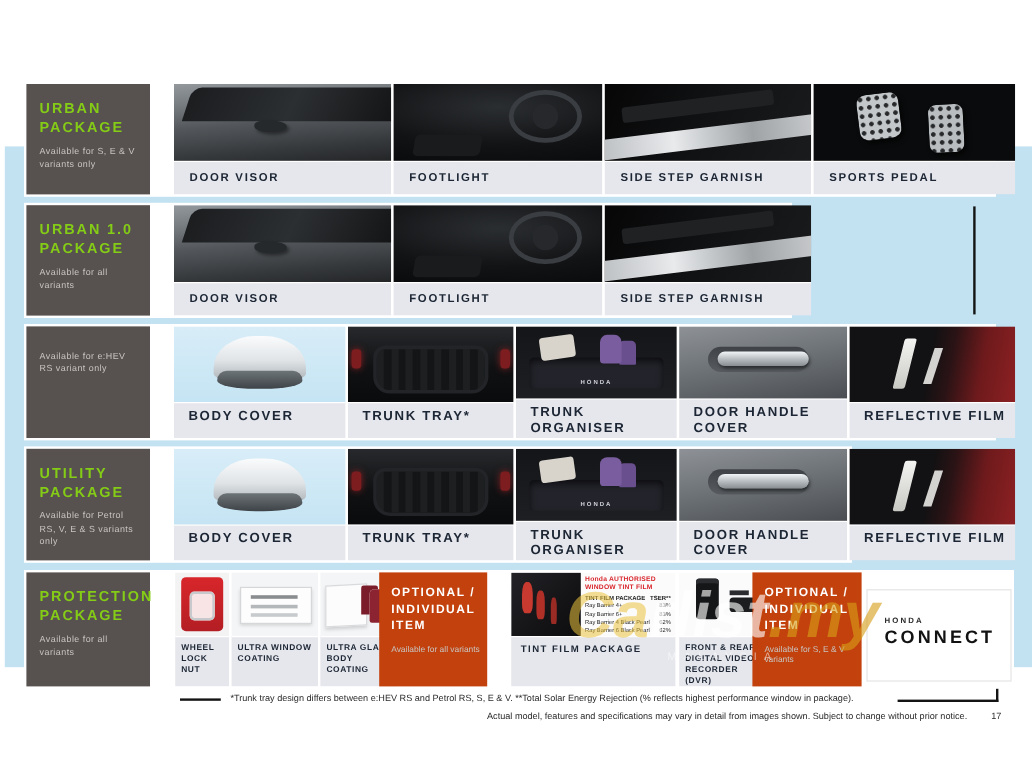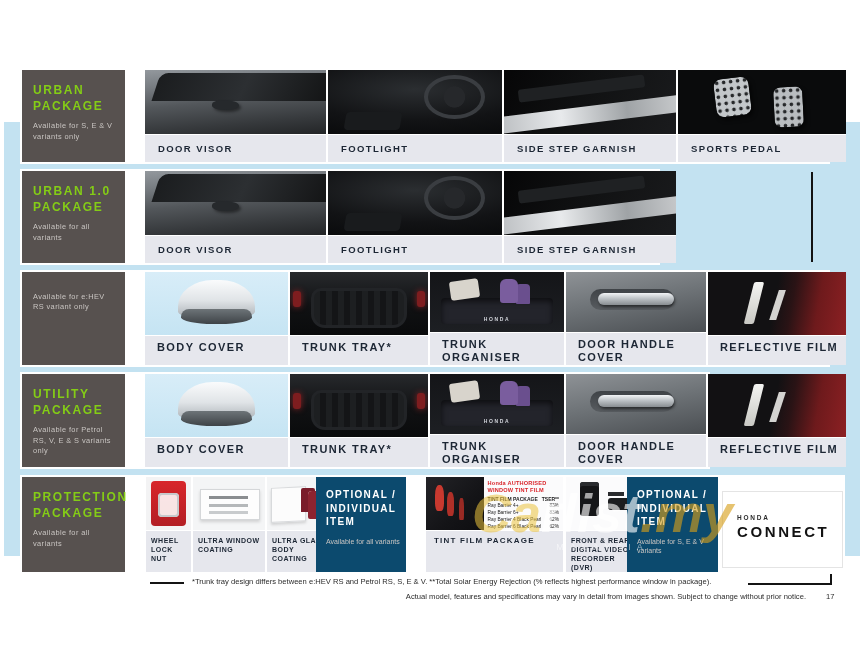--- a/index.html
+++ b/index.html
@@ -14,21 +14,21 @@
   .hdr-sub{margin-top:7px;font-size:7.4px;color:#c9c5c2;letter-spacing:.4px;line-height:1.4;width:84px;}
 
   .cell{position:absolute;top:2px;bottom:2px;display:flex;flex-direction:column;overflow:hidden;padding-left:18px;}
   .img{position:relative;flex:1;overflow:hidden;}
   .lbl{background:#e6e7ed;border-top:1px solid #ffffff;color:#1c2634;font-weight:bold;
        letter-spacing:1.4px;font-size:9.5px;line-height:1.25;box-sizing:border-box;}
   .lblA{flex:0 0 28px;padding:8px 4px 0 13px;}
   .lblB{flex:0 0 30px;padding:5px 4px 0 12px;font-size:11px;}
   .lblC{flex:0 0 42px;padding:5px 2px 0 5px;font-size:7px;letter-spacing:.5px;line-height:1.3;}
 
-  .optbox{position:absolute;top:2px;bottom:2px;background:#0c4a6e;padding:11px 3px 0 10px;box-sizing:border-box;}
+  .optbox{position:absolute;top:2px;bottom:2px;background:#c2410c;padding:11px 3px 0 10px;box-sizing:border-box;}
   .opt-title{font-size:10px;font-weight:bold;letter-spacing:1.3px;color:#ffffff;line-height:1.35;}
   .opt-sub{margin-top:8px;font-size:7px;color:#c9c5c2;line-height:1.4;width:76px;}
 
   
   .ph-doorvisor{background:linear-gradient(175deg,#93989d 0%,#787d82 22%,#53575b 48%,#36393c 78%,#232527 100%);}
   .ph-doorvisor::before{content:"";position:absolute;left:6%;right:-4%;top:5%;height:44%;
      background:linear-gradient(100deg,#1b1d1f 0%,#2c2f32 50%,#131415 100%);
      transform:skewX(-18deg);border-radius:8px 2px 0 0;}
   .ph-doorvisor::after{content:"";position:absolute;left:37%;top:47%;width:15%;height:15%;
      background:#26292c;border-radius:45% 60% 50% 50%;box-shadow:2px 2px 3px rgba(0,0,0,.45);}

